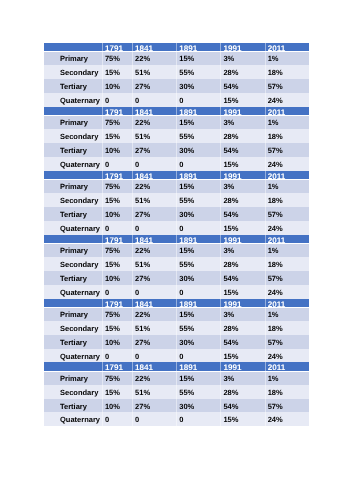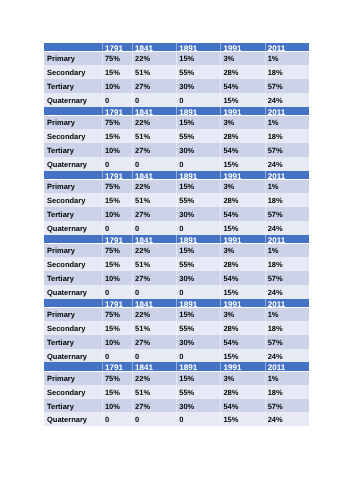--- a/index.html
+++ b/index.html
@@ -39,21 +39,21 @@
   table.data-table tbody td {
     text-align:left; color:#000000; font-weight:bold;
     height:13.88px; line-height:0; padding:0; border:none;
     vertical-align:top; white-space:nowrap; overflow:visible;
     box-shadow: inset 0.7px 0 0 rgba(255,255,255,0.62);
   }
   table.data-table tbody th > span,
   table.data-table tbody td > span {
     display:block; height:13.88px; line-height:16.0px; padding-left:3.0px;
   }
-  table.data-table tbody th.rowlabel { box-shadow:none; }
+  table.data-table tbody th.rowlabel { box-shadow:none;padding-left:13px; }
   table.data-table tbody tr:first-child th,
   table.data-table tbody tr:first-child td {
     box-shadow: inset 0.7px 0 0 rgba(255,255,255,0.62), inset 0 1.05px 0 #ffffff;
   }
   table.data-table tbody tr:first-child th.rowlabel { box-shadow: inset 0 1.05px 0 #ffffff; }
 
   table.data-table tbody tr:nth-child(odd)  th,
   table.data-table tbody tr:nth-child(odd)  td { background:#ccd3e8; }
   table.data-table tbody tr:nth-child(even) th,
   table.data-table tbody tr:nth-child(even) td { background:#e7eaf5; }

